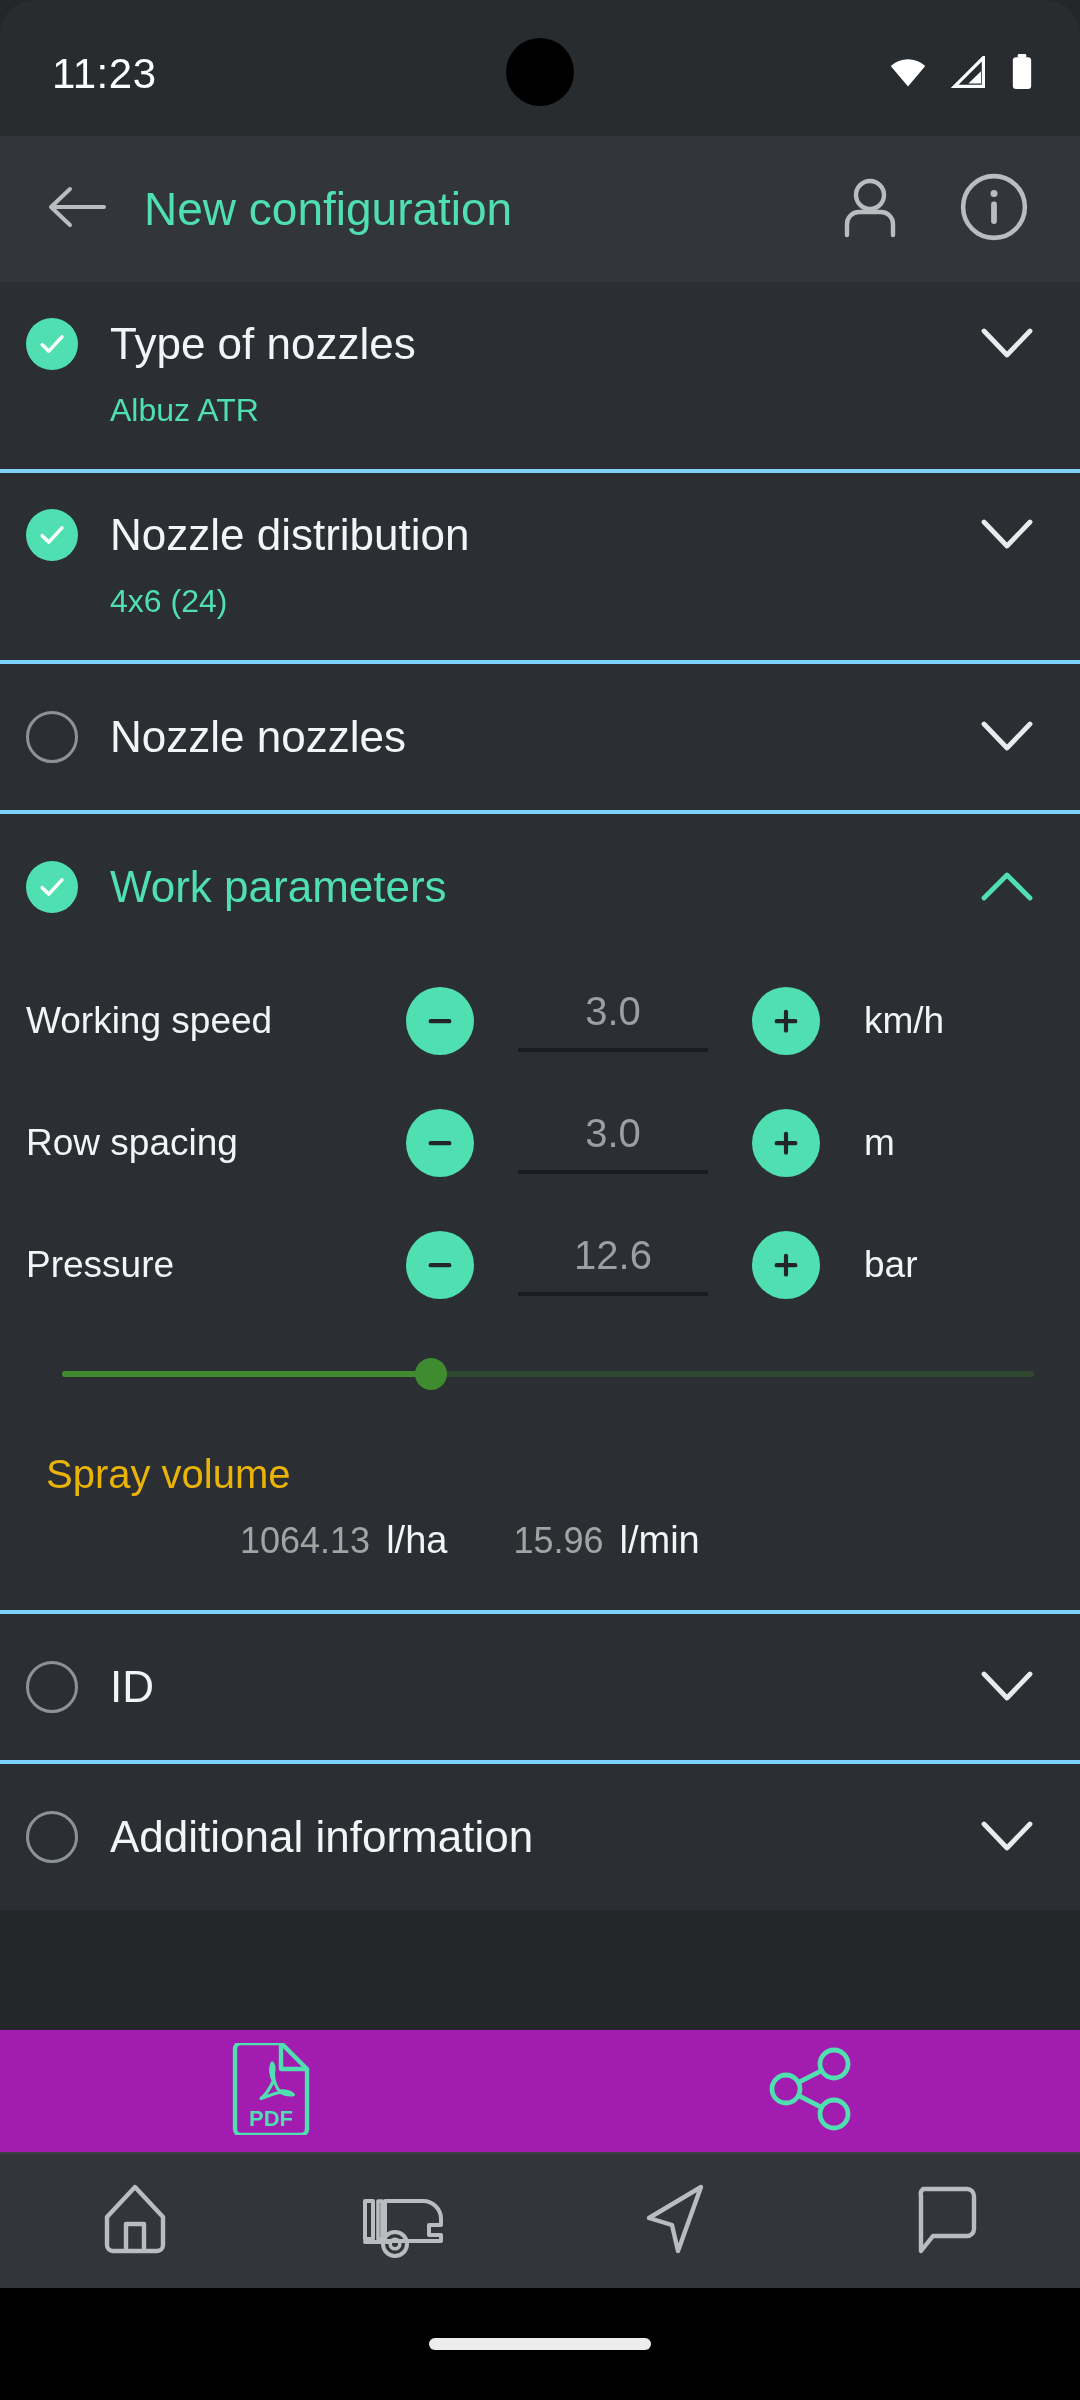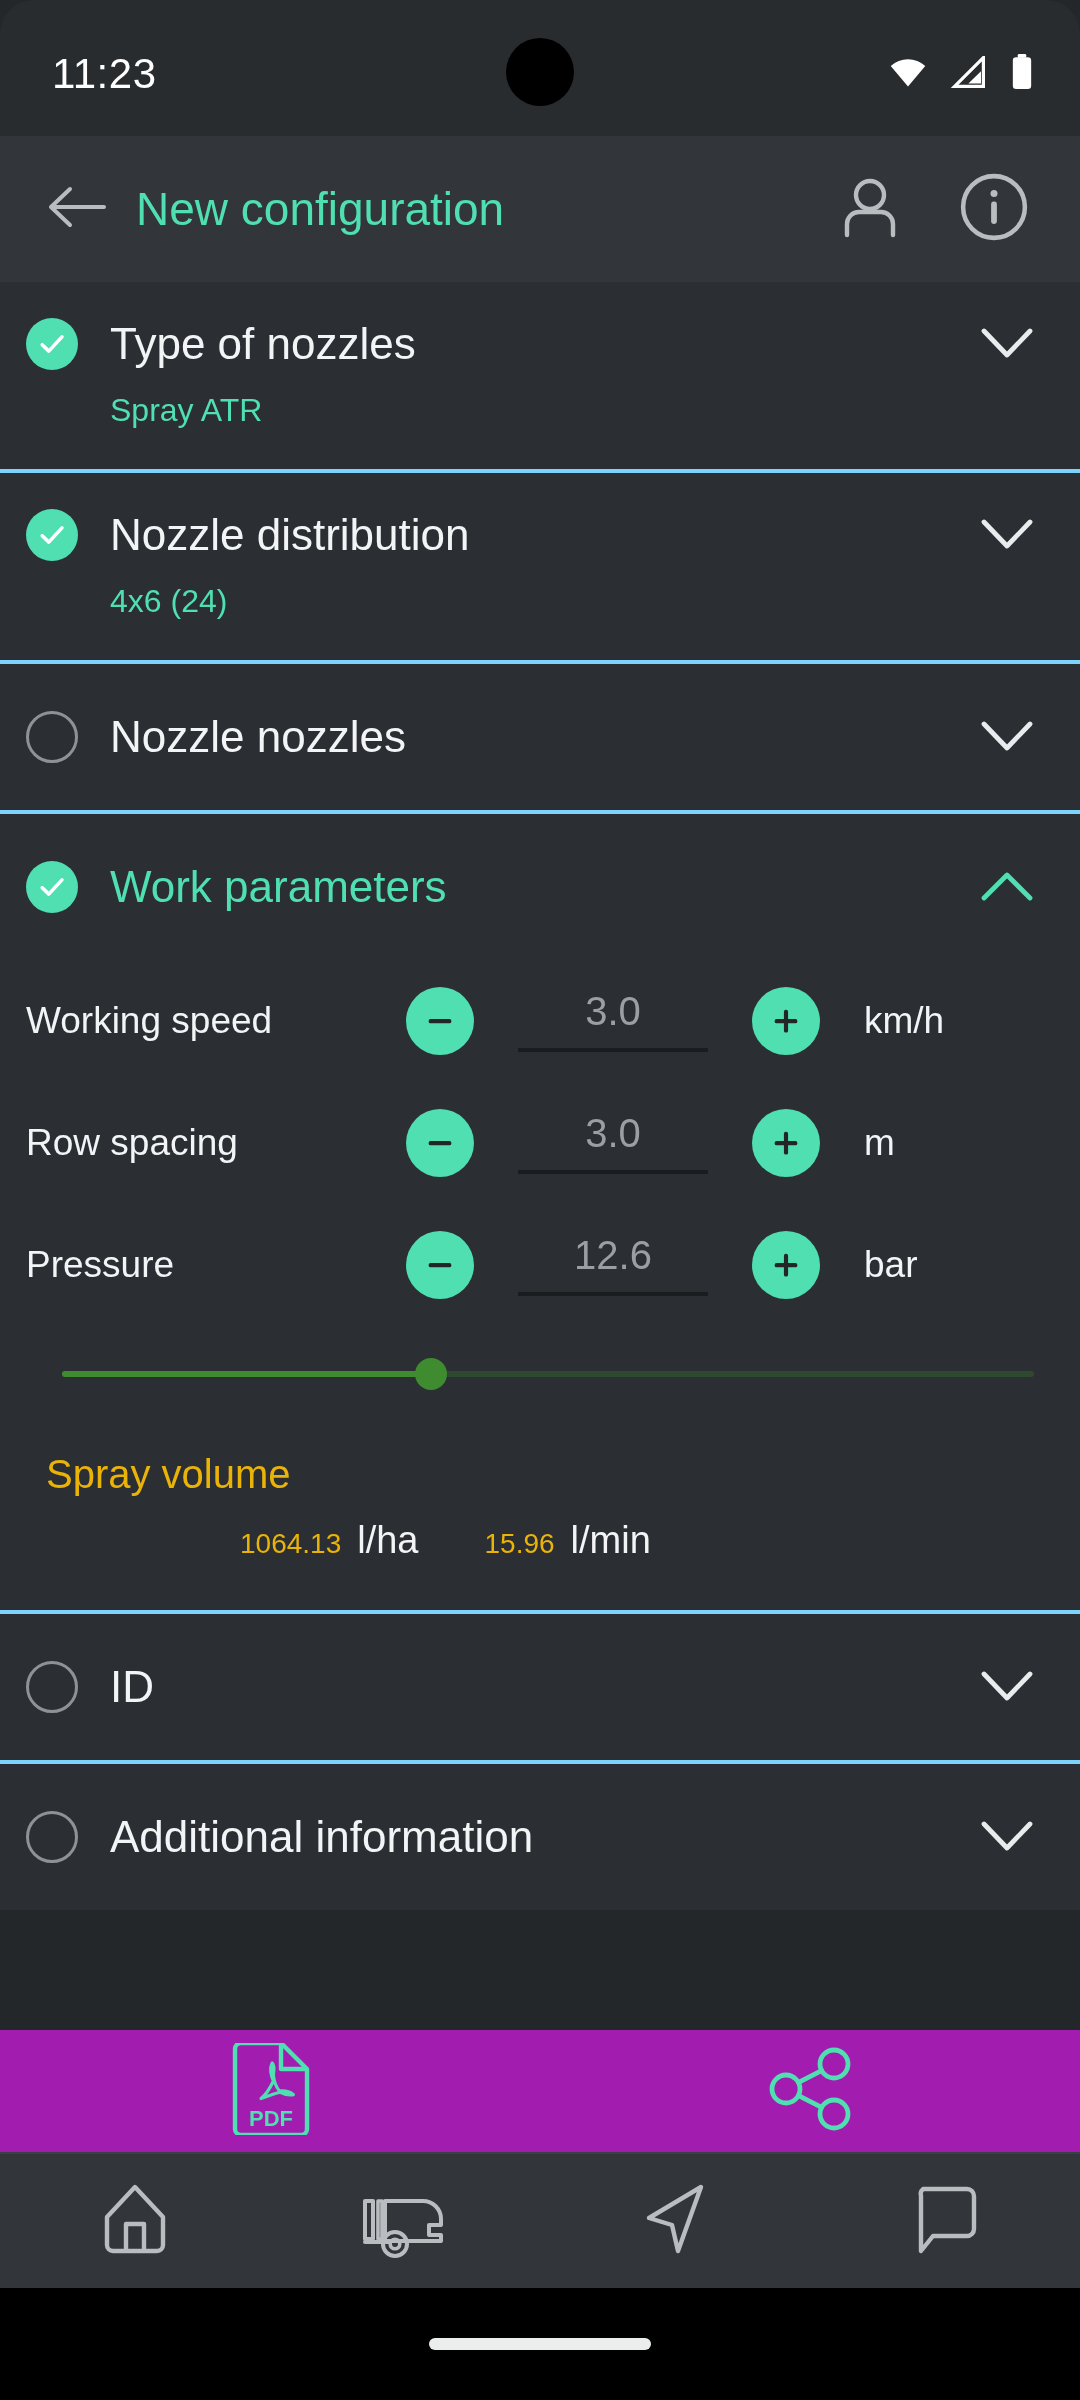--- a/index.html
+++ b/index.html
@@ -44,21 +44,21 @@
   .appbar {
     height: 146px; flex: 0 0 146px;
     background: #32363a;
     display: flex; align-items: center;
     padding: 0 40px 0 34px;
     gap: 0;
   }
   .back-btn { width: 86px; height: 86px; display: flex; align-items: center; justify-content: center; }
   .appbar-title {
     color: #4fdfb0; font-size: 46px; font-weight: 400;
-    margin-left: 16px; white-space: nowrap;
+    margin-left: 24px; white-space: nowrap;
   }
   .appbar-actions { margin-left: auto; display: flex; align-items: center; gap: 32px; }
   .appbar-icon { width: 92px; height: 92px; display: flex; align-items: center; justify-content: center; }
 
   
   .content { flex: 1 1 auto; background: #24272a; overflow: hidden; }
 
   .section { background: #2b2f33; border-bottom: 4px solid #7dd3fc; }
   .section.flat { border-bottom: none; }
   .sec-head {
@@ -107,21 +107,21 @@
   }
   .track-bg { position: absolute; left: 0; right: 0; top: 11px; height: 6px; background: #2f4930; border-radius: 3px; }
   .track-fill { position: absolute; left: 0; top: 11px; height: 6px; background: #3e8c2f; border-radius: 3px; }
   .thumb {
     position: absolute; top: -2px; width: 32px; height: 32px; border-radius: 50%;
     background: #3e8c2f; transform: translateX(-50%);
   }
 
   .spray-title { color: #eab308; font-size: 40px; padding: 46px 0 0 46px; }
   .spray-vals { display: flex; align-items: baseline; padding: 22px 0 48px 240px; gap: 0; }
-  .sv-num { color: #eab308; font-size: 28px; }
+  .sv-num { color: #a3a3a3; font-size: 36px; }
   .sv-unit { color: #f2f4f5; font-size: 38px; margin-left: 16px; }
   .sv-gap { width: 66px; }
 
   
   .actionbar {
     flex: 0 0 122px; height: 122px; background: #a21caf;
     display: flex; align-items: center;
   }
   .action-btn { flex: 1 1 0; display: flex; align-items: center; justify-content: center; }
 
@@ -206,21 +206,21 @@
               <path d="M3.5 9.4 L7.2 13 L14.6 5" fill="none" stroke="#ffffff" stroke-width="2" stroke-linecap="round" stroke-linejoin="round"></path>
             </svg>
         </span>
         <span class="sec-title">Type of nozzles</span>
         <span class="chev">
           <svg width="54" height="34" viewBox="0 0 27 17">
               <path d="M2 2 L13.5 14 L25 2" fill="none" stroke="#e9ebec" stroke-width="2.4" stroke-linecap="round" stroke-linejoin="round"></path>
             </svg>
         </span>
       </div>
-      <div class="sec-value">Spray ATR</div>
+      <div class="sec-value">Albuz ATR</div>
     </div>
 
     <div class="section">
       <div class="sec-head">
         <span class="bullet checked">
           <svg width="32" height="32" viewBox="0 0 18 18">
               <path d="M3.5 9.4 L7.2 13 L14.6 5" fill="none" stroke="#ffffff" stroke-width="2" stroke-linecap="round" stroke-linejoin="round"></path>
             </svg>
         </span>
         <span class="sec-title">Nozzle distribution</span>

